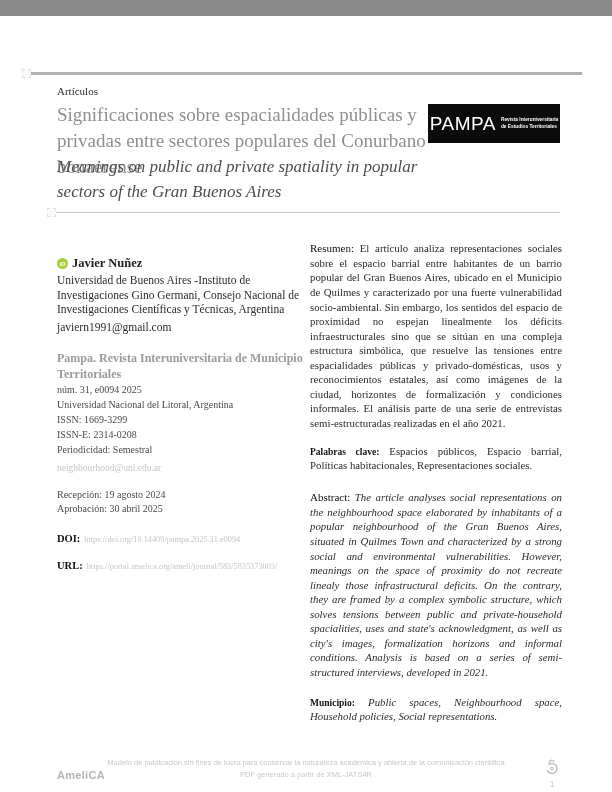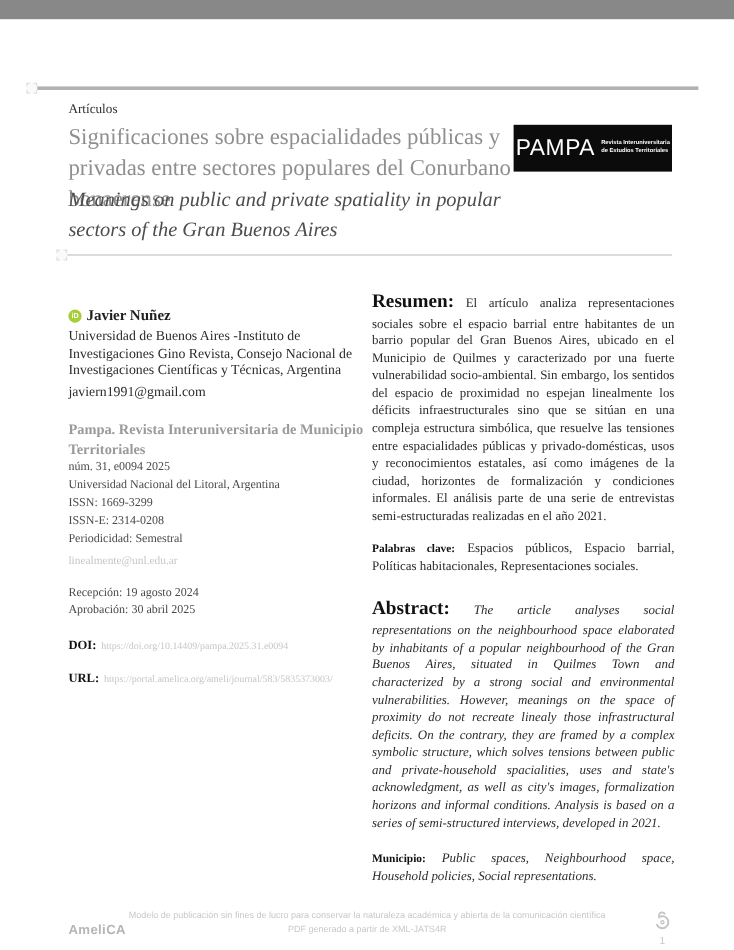--- a/index.html
+++ b/index.html
@@ -57,21 +57,21 @@
   .dates-block{margin-top:13px;}
   .date-line{font-size:10px;line-height:1.4;color:#4a4a4a;}
   .id-row{margin-top:12px;white-space:nowrap;}
   .id-row.url{margin-top:9px;}
   .id-label{font-weight:bold;font-size:10.5px;color:#111;}
   .id-link{font-size:8.3px;color:#c6c6c6;text-decoration:none;}
 
   
   .col-right{position:absolute;left:310px;top:225px;width:252px;}
   .para{margin:0;text-align:justify;font-size:10.8px;line-height:1.35;color:#2b2b2b;}
-  .plabel{font-weight:bold;font-size:16px;color:#111;}
+  .plabel{font-weight:normal;font-size:11px;color:#111;}
   .plabel-small{font-weight:bold;font-size:9.5px;color:#111;}
   .kw-es{margin-top:13px;}
   .abs-en{margin-top:17px;}
   .abs-en .ptext,.kw-en .ptext{font-style:italic;}
   .kw-en{margin-top:15px;}
 
   
   .footer-brand{
     position:absolute;left:57px;top:753px;
     font-family:"Liberation Sans",sans-serif;font-size:11px;font-weight:bold;
@@ -109,31 +109,31 @@
 
   <div class="rule-mid">
       <span class="tick"></span>
     </div>
 
   <div class="col-left">
     <div class="author-row">
       <span class="orcid">iD</span>
       <span class="author-name">Javier Nuñez</span>
     </div>
-    <div class="affiliation">Universidad de Buenos Aires -Instituto de Investigaciones Gino Revista, Consejo Nacional de Investigaciones Científicas y Técnicas, Argentina</div>
+    <div class="affiliation">Universidad de Buenos Aires -Instituto de Investigaciones Gino Germani, Consejo Nacional de Investigaciones Científicas y Técnicas, Argentina</div>
     <a class="email" href="#">javiern1991@gmail.com</a>
 
     <div class="journal-block">
       <div class="journal-name">Pampa. Revista Interuniversitaria de Municipio Territoriales</div>
       <div class="journal-line">núm. 31, e0094 2025</div>
       <div class="journal-line">Universidad Nacional del Litoral, Argentina</div>
       <div class="journal-line">ISSN: 1669-3299</div>
       <div class="journal-line">ISSN-E: 2314-0208</div>
       <div class="journal-line">Periodicidad: Semestral</div>
-      <a class="journal-email" href="#">linealmente@unl.edu.ar</a>
+      <a class="journal-email" href="#">neighbourhood@unl.edu.ar</a>
     </div>
 
     <div class="dates-block">
       <div class="date-line">Recepción: 19 agosto 2024</div>
       <div class="date-line">Aprobación: 30 abril 2025</div>
     </div>
 
     <div class="id-row">
       <span class="id-label">DOI:</span>
       <a class="id-link" href="#">https://doi.org/10.14409/pampa.2025.31.e0094</a>

